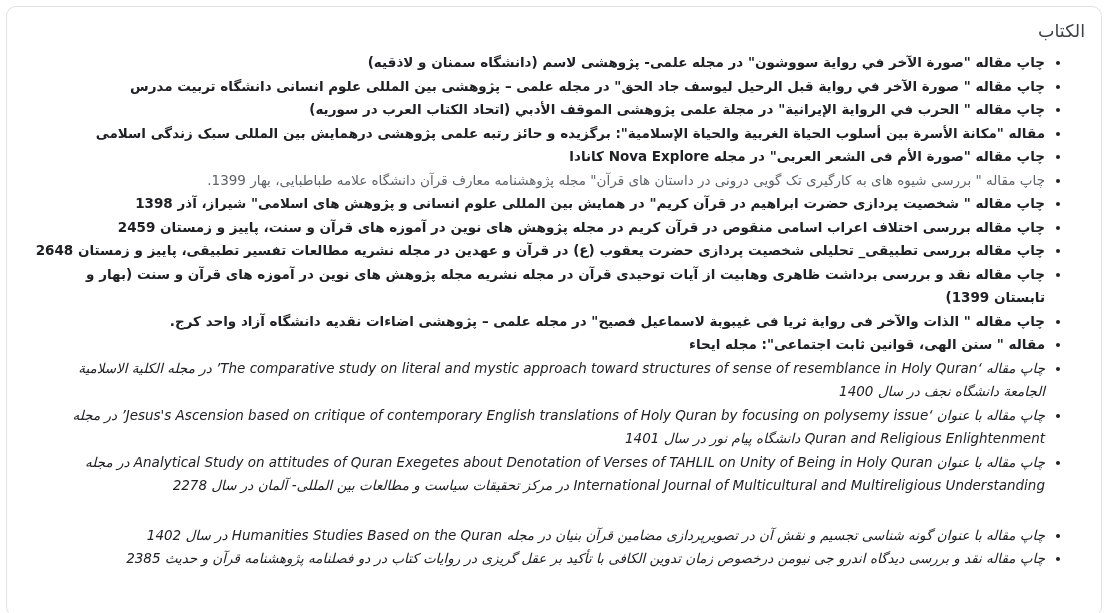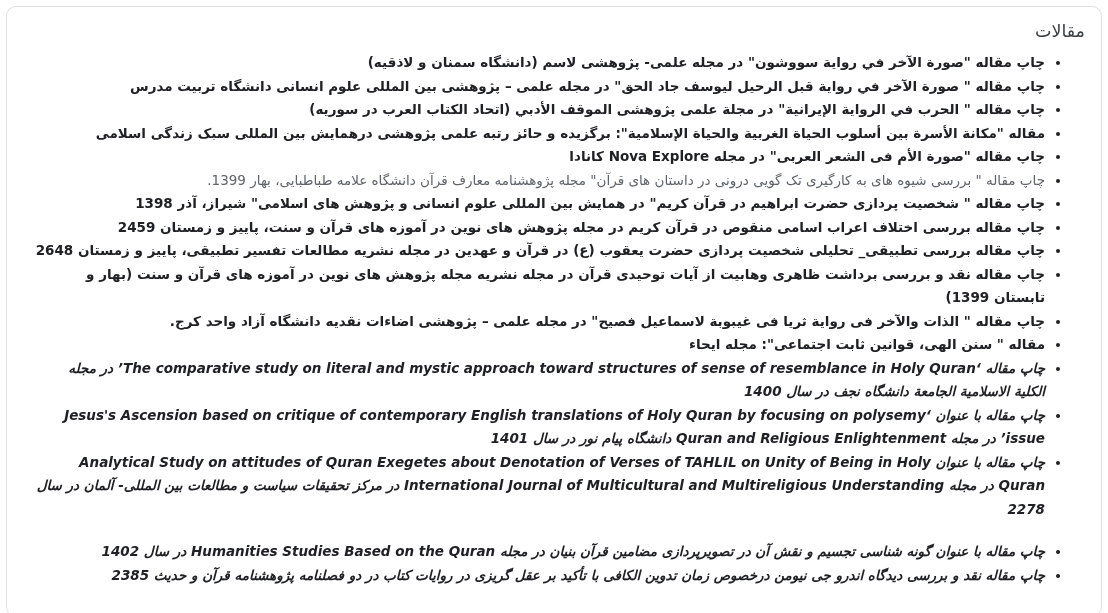--- a/index.html
+++ b/index.html
@@ -38,29 +38,29 @@
     color: #202124;
     text-align: right;
   }
   ul.articles li::marker { color: #202124; }
   ul.articles li.muted {
     font-weight: 400;
     color: #5f6368;
   }
   ul.articles li.bold-italic {
     font-style: italic;
-    font-weight: 700;
+    font-weight: 400;
   }
-  ul.articles li.gap { margin-top: 19px; }
+  ul.articles li.gap { margin-top: 26px; }
 </style>
 </head>
 <body>
 
 <div class="card">
-  <h2 class="page-title">مقالات</h2>
+  <h2 class="page-title">الكتاب</h2>
   <ul class="articles">
       <li class="bold">چاپ مقاله "صورة الآخر في رواية سووشون" در مجله علمی- پژوهشی لاسم (دانشگاه سمنان و لاذقیه)</li>
       <li class="bold">چاپ مقاله " صورة الآخر في رواية قبل الرحيل ليوسف جاد الحق" در مجله علمی – پژوهشی بین المللی علوم انسانی دانشگاه تربیت مدرس</li>
       <li class="bold">چاپ مقاله " الحرب في الرواية الإيرانية" در مجلة علمی پژوهشی الموقف الأدبي (اتحاد الكتاب العرب در سوريه)</li>
       <li class="bold">مقاله "مكانة الأسرة بين أسلوب الحياة الغربية والحياة الإسلامية": برگزیده و حائز رتبه علمی پژوهشی درهمایش بین المللی سبک زندگی اسلامی</li>
       <li class="bold">چاپ مقاله "صورة الأم فی الشعر العربی" در مجله Nova Explore کانادا</li>
       <li class="muted">چاپ مقاله " بررسی شیوه های به کارگیری تک گویی درونی در داستان های قرآن" مجله پژوهشنامه معارف قرآن دانشگاه علامه طباطبایی، بهار 1399.</li>
       <li class="bold">چاپ مقاله " شخصیت پردازی حضرت ابراهیم در قرآن کریم" در همایش بین المللی علوم انسانی و پژوهش های اسلامی" شیراز، آذر 1398</li>
       <li class="bold">چاپ مقاله بررسی اختلاف اعراب اسامی منقوص در قرآن کریم در مجله پژوهش های نوین در آموزه های قرآن و سنت، پاییز و زمستان 2459</li>
       <li class="bold">چاپ مقاله بررسی تطبیقی_ تحلیلی شخصیت پردازی حضرت یعقوب (ع) در قرآن و عهدین در مجله نشریه مطالعات تفسیر تطبیقی، پاییز و زمستان 2648</li>

